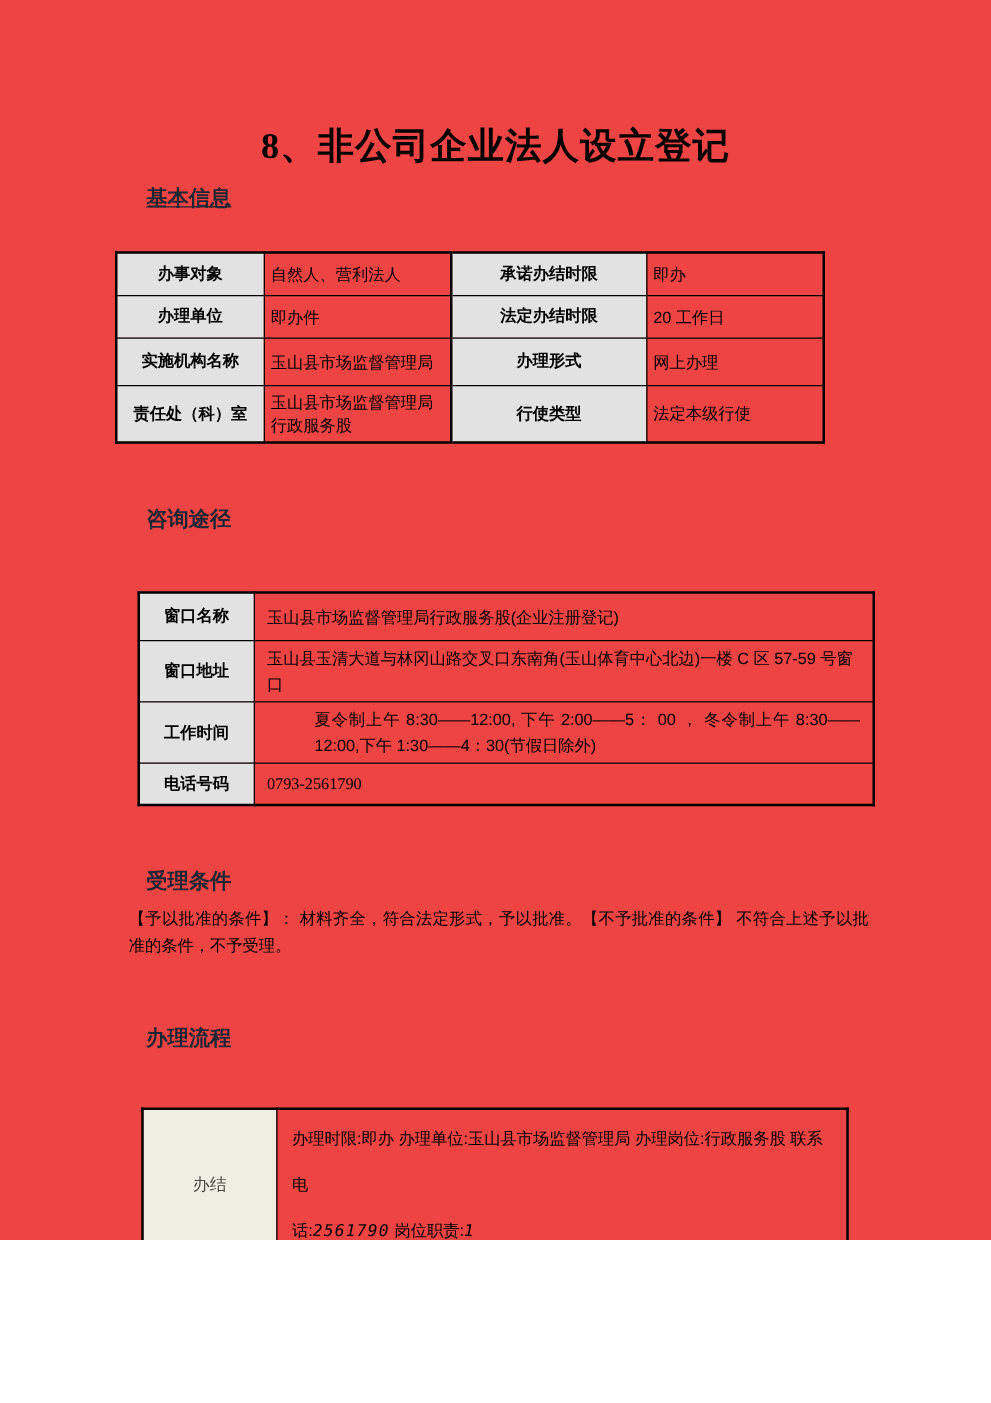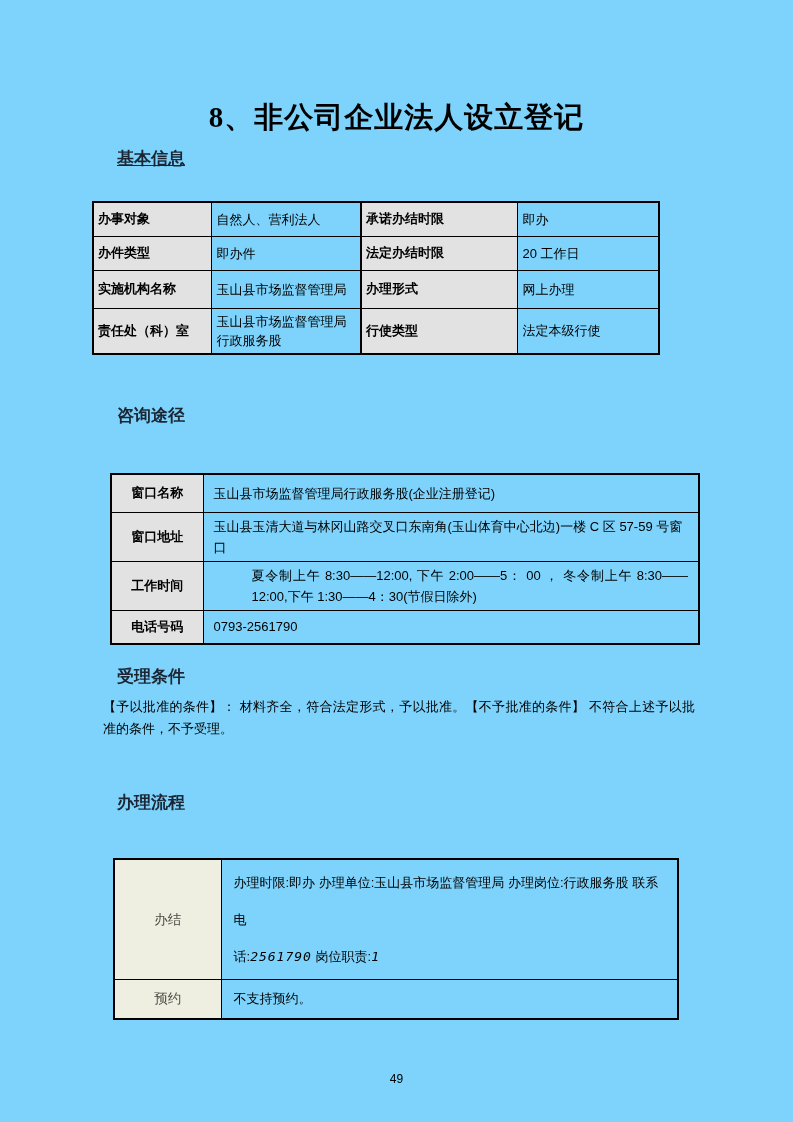--- a/index.html
+++ b/index.html
@@ -1,22 +1,22 @@
 <!DOCTYPE html>
 <html><head>
 <meta charset="utf-8">
 <style>
   * { margin: 0; padding: 0; box-sizing: border-box; }
   html, body { background: #ffffff; }
   .page {
     position: relative;
     width: 793px;
-    height: 1122px;
+    height: 992px;
     margin: 0 auto;
-    background: #7dd3fc;
+    background: #ef4444;
     font-family: "Liberation Sans", sans-serif;
     color: #000000;
     overflow: hidden;
   }
   .doc-title {
     padding-top: 96px;
     text-align: center;
     font-family: "Liberation Serif", "DejaVu Serif", serif;
     font-weight: bold;
     font-size: 29px;
@@ -27,59 +27,59 @@
   .section-heading {
     margin-left: 117px;
     font-size: 17px;
     font-weight: bold;
     color: #1a2633;
     line-height: 24px;
     font-family: "Liberation Sans", sans-serif;
   }
   .h-basic   { margin-top: 9px; text-decoration: underline; }
   .h-consult { margin-top: 49px; }
-  .h-accept  { margin-top: 20px; }
+  .h-accept  { margin-top: 48px; }
   .h-process { margin-top: 51px; }
 
   table { border-collapse: collapse; table-layout: fixed; }
   td {
     border: 1px solid #000;
     font-size: 13px;
     vertical-align: middle;
     word-break: break-word;
   }
   .t1, .t2, .t3 { border: 2px solid #000; }
 
   
   .t1 { margin-left: 92px; margin-top: 30px; width: 566px; }
   .t1 td.lab {
     background: #e2e2e2;
     font-weight: bold;
-    text-align: left;
+    text-align: center;
     padding: 2px 4px;
   }
   .t1 td.val { padding: 3px 5px; line-height: 19px; }
   .t1 td.midsplit { border-right-width: 2px; }
   .t1 tr.r1, .t1 tr.r2 { height: 34px; }
   .t1 tr.r3 { height: 38px; }
   .t1 tr.r4 { height: 46px; }
 
   
   .t2 { margin-left: 110px; margin-top: 45px; width: 588px; }
   .t2 td.lab {
     background: #e2e2e2;
     font-weight: bold;
     text-align: center;
     padding: 2px 11px;
   }
   .t2 td.val { padding: 3px 10px; line-height: 21px; }
   .t2 tr.c1 { height: 38px; }
   .t2 tr.c2 { height: 47px; }
   .t2 tr.c3 { height: 46px; }
-  .t2 tr.c4 { height: 34px; }
+  .t2 tr.c4 { height: 34px; font-family: Liberation Serif, serif; }
   .t2 td.justify { text-align: justify; text-justify: inter-ideograph; padding-left: 48px; }
 
   
   .accept-body {
     margin-left: 103px;
     margin-top: 7px;
     width: 592px;
     font-size: 13px;
     line-height: 22px;
     color: #000000;
@@ -132,21 +132,21 @@
         <col style="width:142px">
       </colgroup>
     <tbody>
         <tr class="r1">
       <td class="lab">办事对象</td>
       <td class="val midsplit">自然人、营利法人</td>
       <td class="lab">承诺办结时限</td>
       <td class="val">即办</td>
     </tr>
     <tr class="r2">
-      <td class="lab">办件类型</td>
+      <td class="lab">办理单位</td>
       <td class="val midsplit">即办件</td>
       <td class="lab">法定办结时限</td>
       <td class="val">20 工作日</td>
     </tr>
     <tr class="r3">
       <td class="lab">实施机构名称</td>
       <td class="val midsplit">玉山县市场监督管理局</td>
       <td class="lab">办理形式</td>
       <td class="val">网上办理</td>
     </tr>

